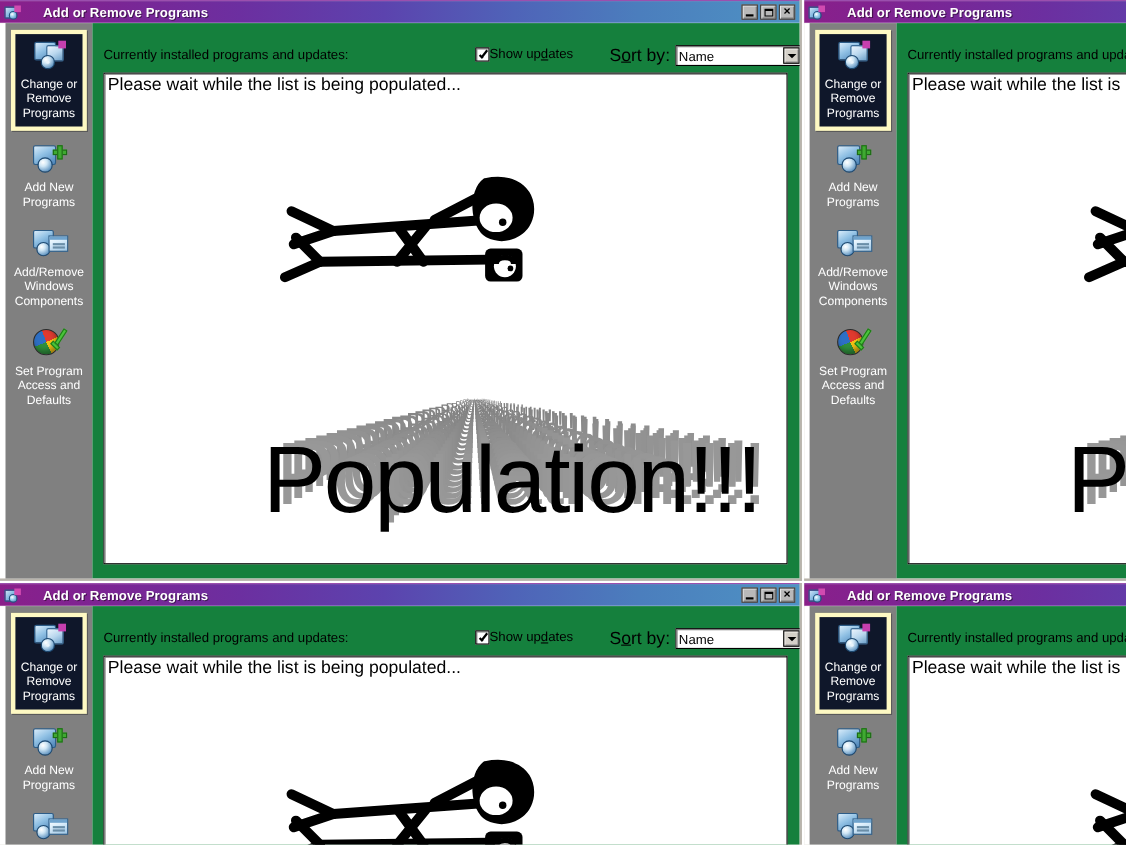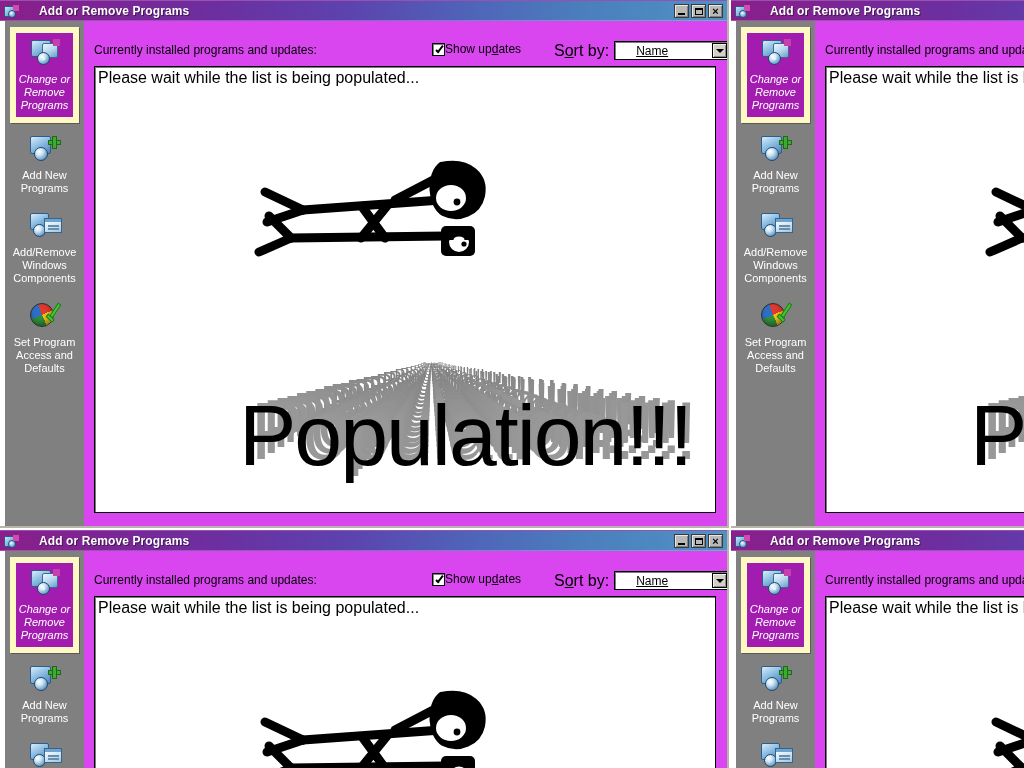--- a/index.html
+++ b/index.html
@@ -131,24 +131,23 @@
   .side-item {
     width: 69px;
     margin: 0 auto 6px auto;
     padding: 4px 0 5px 0;
     text-align: center;
     color: #ffffff;
     font-size: 11px;
     line-height: 13px;
   }
   .side-item.selected {
-    background: #a21caf;
-    border: 6px solid #fef9c3;
+    background: #0f172a;
+    border: 4px solid #fef9c3;
     box-shadow: 1px 1px 0 #5a5a5a;
-    font-style: italic;
   }
   .side-icon {
     width: 34px; height: 32px;
     margin: 0 auto 4px auto;
     position: relative;
   }
 
   
   .ic-cr .p1 {
     position:absolute; left:3px; top:3px; width:20px; height:17px;
@@ -247,21 +246,21 @@
   .ic-sp .chk .b {
     left:5px; top:11px; width:16px; height:4px;
     transform: rotate(-57deg); transform-origin: left center;
   }
 
   
   .content {
     position: absolute;
     left: 84px; top: 0;
     right: 0; bottom: 0;
-    background: #d946ef;
+    background: #15803d;
     padding: 0;
   }
   .pane-header {
     position: absolute;
     left: 10px; top: 20px;
     right: 10px;
     height: 22px;
   }
   .hdr-label {
     position: absolute; left: 0; top: 2px;
@@ -308,23 +307,22 @@
   .combo {
     width: 115px; height: 19px;
     background: #ffffff;
     border: 1px solid #000;
     box-shadow: inset 1px 1px 0 #7b7b7b;
     position: relative;
     display: flex; align-items: center;
   }
   .combo .val {
     font-size: 12px; color: #000;
-    padding-left: 21px;
+    padding-left: 2px;
     white-space: nowrap;
-    text-decoration: underline;
   }
   .combo .arrow-btn {
     position: absolute; right: 1px; top: 1px;
     width: 15px; height: 15px;
     background: #d4d0c8;
     border: 1px solid #000;
     box-shadow: inset 1px 1px 0 #f4f2ee, inset -1px -1px 0 #8b8b8b;
     display: flex; align-items: center; justify-content: center;
   }
   .combo .arrow-btn .tri {

